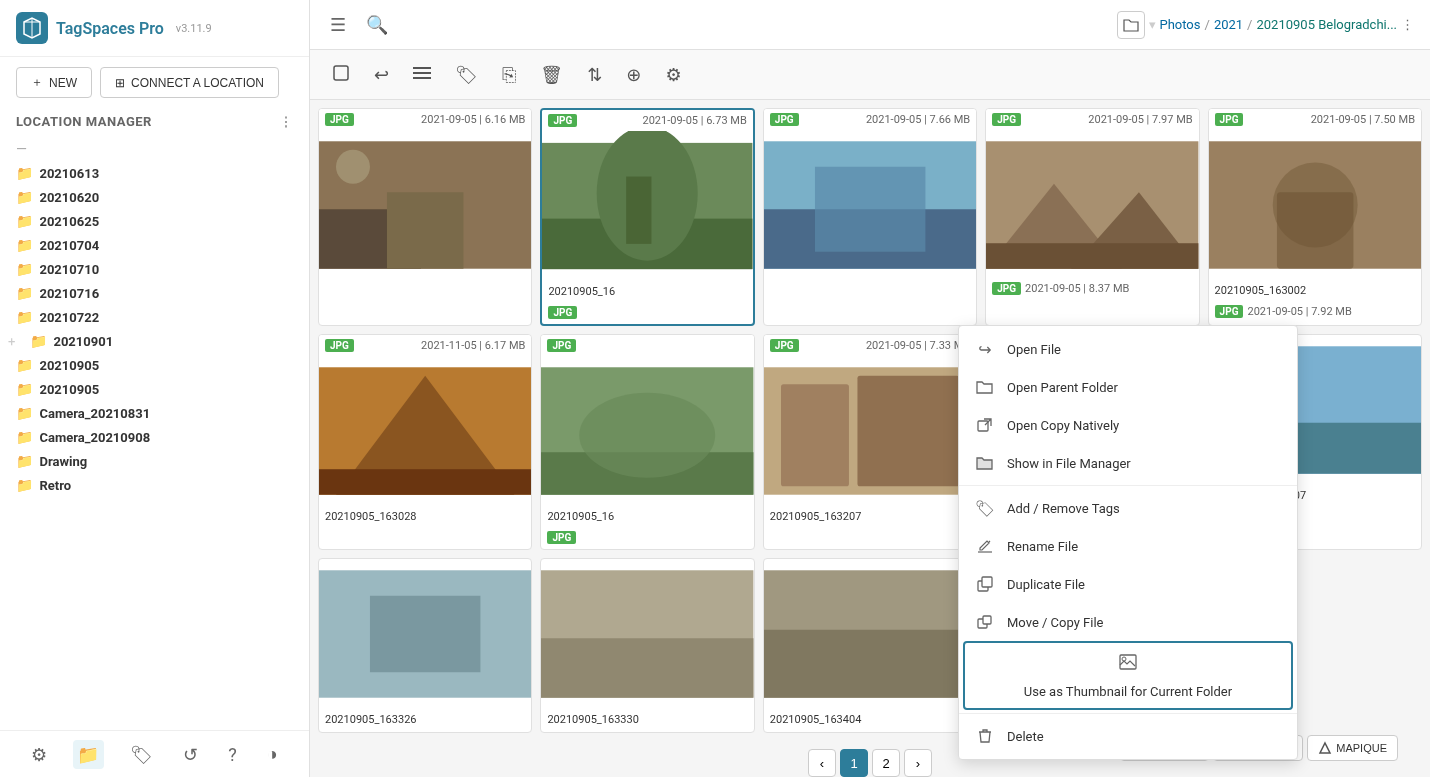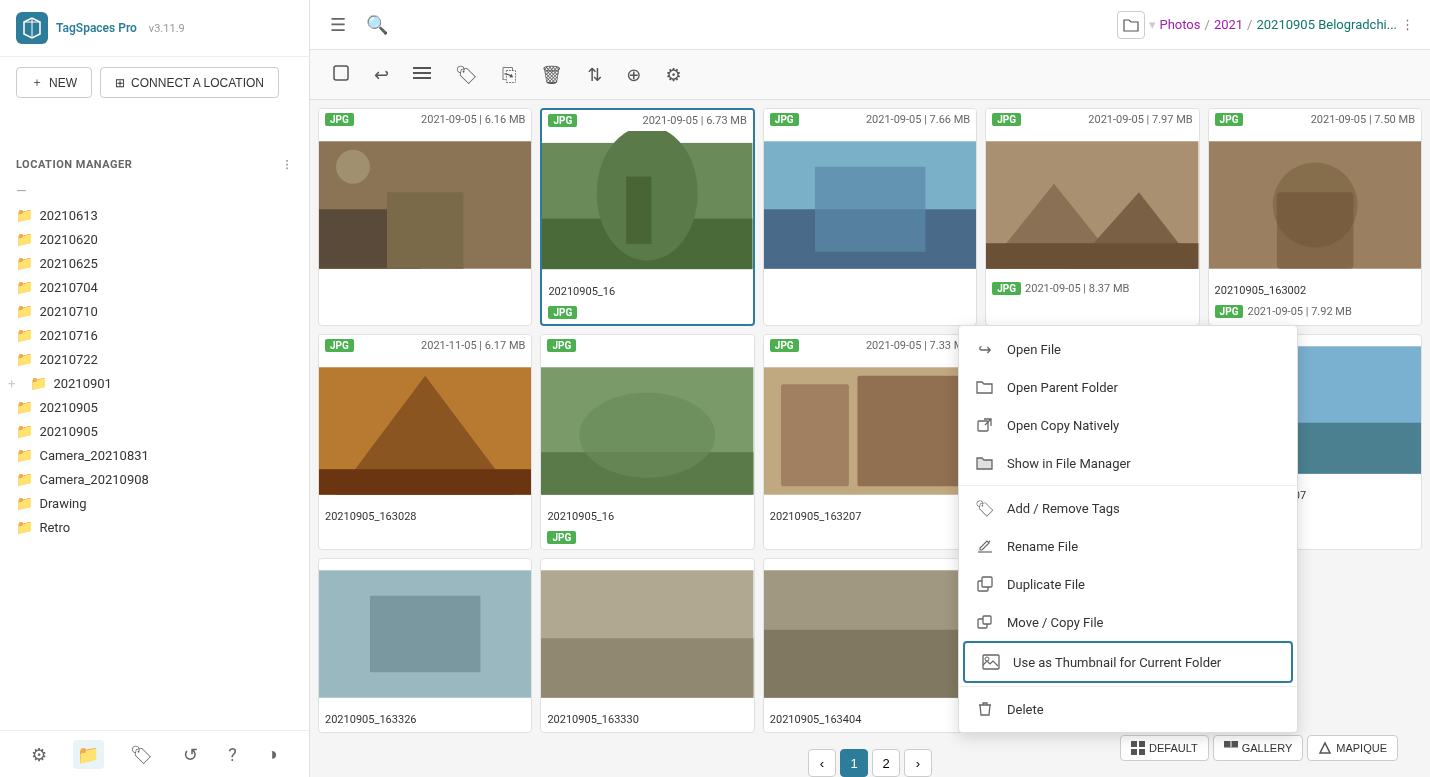--- a/index.html
+++ b/index.html
@@ -3,46 +3,46 @@
   <meta charset="utf-8">
   <style>
     * { box-sizing: border-box; margin: 0; padding: 0; }
     body { font-family: -apple-system, BlinkMacSystemFont, 'Segoe UI', Roboto, sans-serif; background: #f5f5f5; display: flex; height: 777px; overflow: hidden; font-size: 13px; }
 
     
     #sidebar { width: 310px; min-width: 310px; background: #fff; display: flex; flex-direction: column; border-right: 1px solid #e0e0e0; height: 100%; }
     #sidebar-header { padding: 12px 16px; display: flex; align-items: center; gap: 8px; border-bottom: 1px solid #eee; }
     #sidebar-logo { display: flex; align-items: center; gap: 8px; }
     .logo-icon { width: 32px; height: 32px; }
-    .app-name { font-size: 12px; font-weight: 600; color: #2d7d9a; }
+    .app-name { font-size: 16px; font-weight: 600; color: #2d7d9a; }
     .app-version { font-size: 11px; color: #999; margin-left: 4px; }
     #sidebar-actions { display: flex; gap: 8px; padding: 10px 16px; }
     .btn-new { background: #fff; border: 1px solid #ccc; border-radius: 4px; padding: 6px 14px; cursor: pointer; font-size: 12px; display: flex; align-items: center; gap: 6px; color: #333; }
     .btn-connect { background: #fff; border: 1px solid #ccc; border-radius: 4px; padding: 6px 14px; cursor: pointer; font-size: 12px; display: flex; align-items: center; gap: 6px; color: #333; }
 
-    #location-manager-title { padding: 6px 16px 4px; font-size: 11px; font-weight: 700; color: #666; letter-spacing: 0.5px; display: flex; justify-content: space-between; align-items: center; margin-top: 44px; }
+    #location-manager-title { padding: 6px 16px 4px; font-size: 13px; font-weight: 700; color: #666; letter-spacing: 0.5px; display: flex; justify-content: space-between; align-items: center; }
     #folder-tree { flex: 1; overflow-y: auto; padding: 4px 0; }
     .folder-item { display: flex; align-items: center; padding: 4px 16px; cursor: pointer; gap: 6px; color: #333; font-size: 13px; }
     .folder-icon { color: #aaa; font-size: 14px; }
-    .folder-name { flex: 1; white-space: nowrap; overflow: hidden; text-overflow: ellipsis; }
+    .folder-name { flex: 1; white-space: nowrap; overflow: hidden; text-overflow: ellipsis; font-weight: bold; }
     .folder-expand { width: 16px; color: #ccc; }
     .folder-item.has-expand { padding-left: 8px; }
 
     #sidebar-bottom { display: flex; justify-content: space-around; padding: 8px 16px; border-top: 1px solid #eee; align-items: center; }
     .sidebar-bottom-icon { cursor: pointer; color: #666; font-size: 18px; padding: 4px; border-radius: 4px; }
     .sidebar-bottom-icon.active { color: #2d7d9a; background: #e8f4f8; }
 
     
     #main { flex: 1; display: flex; flex-direction: column; overflow: hidden; }
     #topbar { height: 50px; background: #fff; border-bottom: 1px solid #e0e0e0; display: flex; align-items: center; padding: 0 16px; gap: 12px; }
     .topbar-icon { cursor: pointer; color: #666; font-size: 18px; padding: 4px; }
     .topbar-spacer { flex: 1; }
     .breadcrumb { display: flex; align-items: center; gap: 4px; font-size: 13px; }
     .breadcrumb-folder-icon { width: 28px; height: 28px; border: 1px solid #ccc; border-radius: 4px; display: flex; align-items: center; justify-content: center; cursor: pointer; }
-    .breadcrumb-item { color: #a21caf; cursor: pointer; }
+    .breadcrumb-item { color: #0369a1; cursor: pointer; }
     .breadcrumb-sep { color: #999; }
     .breadcrumb-current { color: #0f766e; max-width: 180px; overflow: hidden; text-overflow: ellipsis; white-space: nowrap; }
     .breadcrumb-more { cursor: pointer; color: #666; }
 
     #toolbar { height: 50px; background: #f9f9f9; border-bottom: 1px solid #e0e0e0; display: flex; align-items: center; padding: 0 16px; gap: 12px; }
     .toolbar-icon { cursor: pointer; color: #555; font-size: 18px; padding: 6px; border-radius: 4px; }
 
     
     #gallery { flex: 1; overflow-y: auto; padding: 8px; display: flex; flex-direction: column; gap: 0; position: relative; background: #f5f5f5; }
     .gallery-grid { display: grid; grid-template-columns: repeat(5, 1fr); gap: 8px; }
@@ -59,21 +59,21 @@
     .page-btn { width: 28px; height: 28px; border: 1px solid #ccc; border-radius: 4px; background: #fff; cursor: pointer; display: flex; align-items: center; justify-content: center; font-size: 13px; }
     .page-btn.active { background: #2d7d9a; color: #fff; border-color: #2d7d9a; }
 
     
     #view-switcher { position: absolute; bottom: 16px; right: 32px; display: flex; gap: 4px; }
     .view-btn { padding: 5px 10px; font-size: 11px; border: 1px solid #ccc; border-radius: 4px; background: #fff; cursor: pointer; display: flex; align-items: center; gap: 4px; color: #333; }
 
     
     #context-menu { position: absolute; left: 648px; top: 225px; background: #fff; border: 1px solid #ddd; border-radius: 4px; box-shadow: 0 4px 16px rgba(0,0,0,0.15); z-index: 1000; min-width: 340px; padding: 4px 0; }
     .menu-item { display: flex; align-items: center; gap: 12px; padding: 9px 16px; cursor: pointer; color: #333; font-size: 13px; }
-    .menu-item.highlighted { border: 2px solid #2d7d9a; border-radius: 4px; margin: 0 4px; }
+    .menu-item.highlighted { border: 2px solid #2d7d9a; border-radius: 4px; margin: 0 4px; flex-direction: column; }
     .menu-icon { width: 20px; height: 20px; color: #666; display: flex; align-items: center; justify-content: center; font-size: 16px; flex-shrink: 0; }
     .menu-divider { height: 1px; background: #eee; margin: 3px 0; }
 
     
     .img-placeholder { width: 100%; height: 150px; display: block; }
   </style>
 </head>
 <body>
 
 <div id="sidebar">

